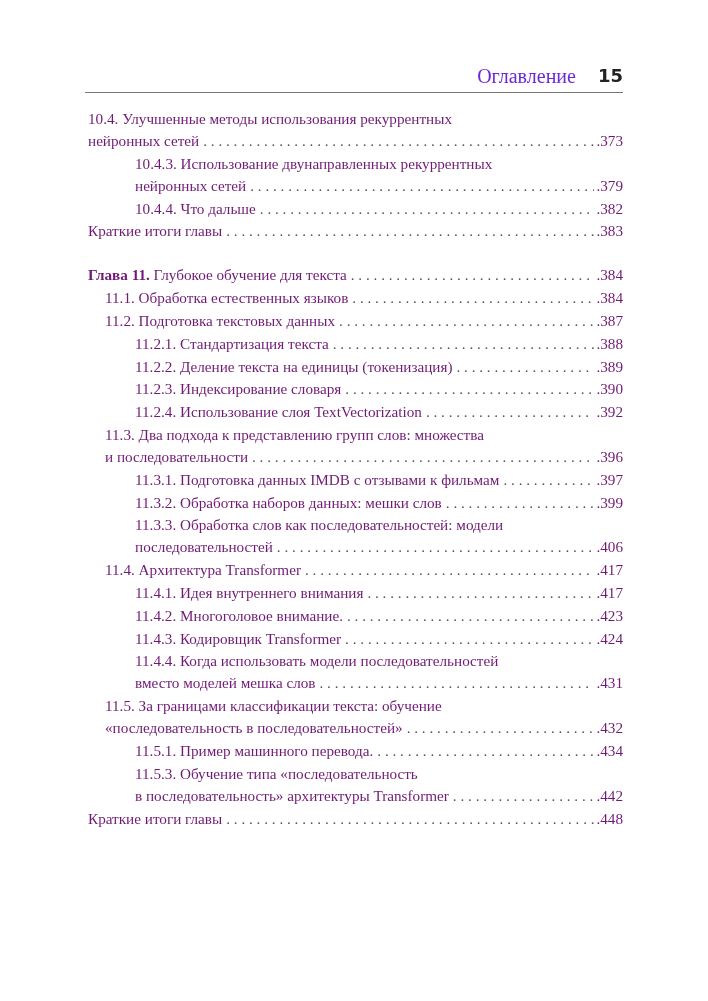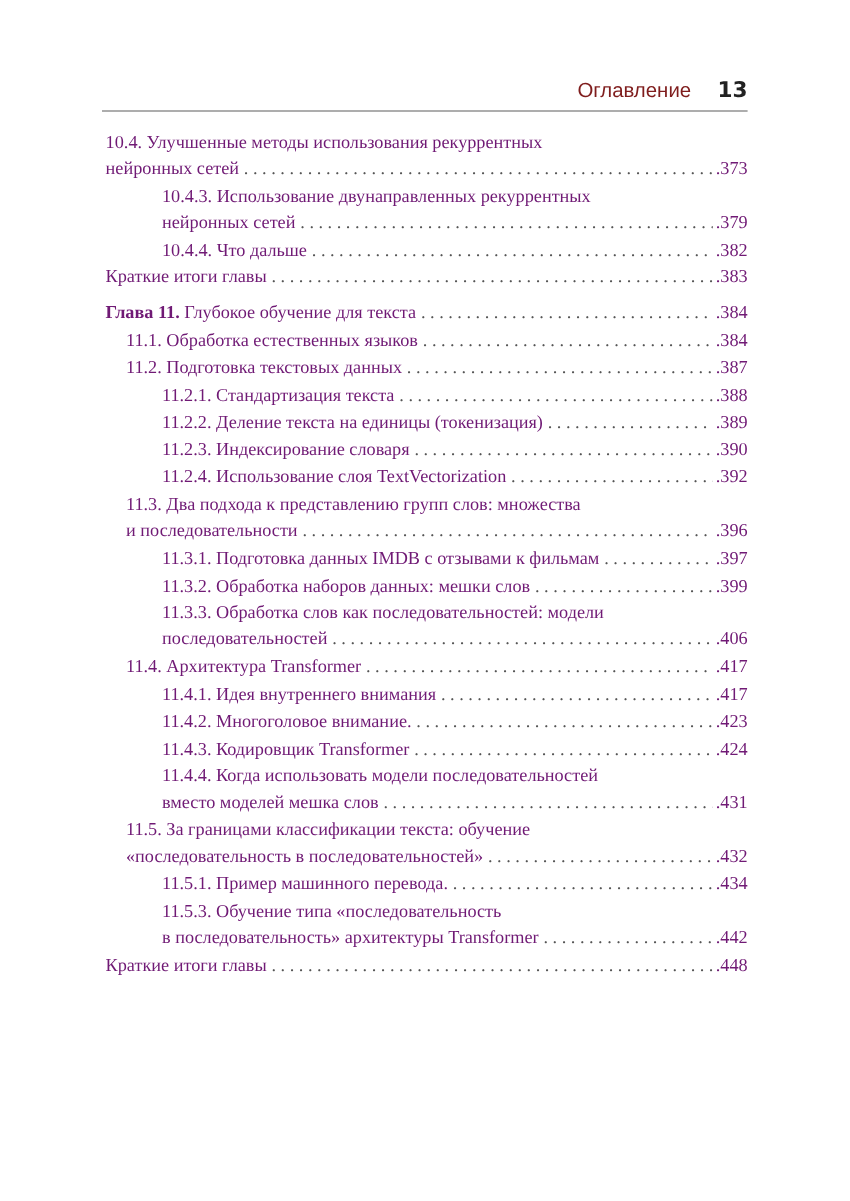--- a/index.html
+++ b/index.html
@@ -2,53 +2,53 @@
 <html><head>
 <meta charset="utf-8">
 <style>
   html, body { margin: 0; padding: 0; background: #ffffff; }
   body { width: 708px; height: 1001px; position: relative; overflow: hidden; color: #2a2a2a; }
   .header {
     position: absolute; left: 85px; top: 62px; width: 538px; height: 24px;
     display: flex; justify-content: flex-end; align-items: flex-end; gap: 22px;
   }
   .header .section {
-    font-family: Liberation Sans, sans-serif; font-size: 17px; color: #7f1d1d; line-height: 20px;
+    font-family: Liberation Serif, serif; font-size: 20px; color: #6d28d9; line-height: 20px;
   }
   .header .pageno {
     font-family: "DejaVu Sans", sans-serif; font-size: 18px; font-weight: bold; color: #222; line-height: 20px;
   }
   .rule { position: absolute; left: 85px; top: 92px; width: 538px; height: 1px; background: #777; }
 
   .toc { position: absolute; left: 88px; top: 108px; width: 535px; font-family: "Liberation Serif", serif; font-size: 15.2px; line-height: 22px; color: #701a75; }
   .entry { position: relative; margin-bottom: 0.8px; }
   .entry.l0 { padding-left: 0; }
   .entry.l1 { padding-left: 17px; }
   .entry.l2 { padding-left: 47px; }
-  .entry.gap { margin-top: 8px; }
+  .entry.gap { margin-top: 22px; }
   .entry .first { display: block; white-space: nowrap; }
   .entry .last { display: flex; align-items: flex-end; white-space: nowrap; }
   .entry .last .txt { flex: 0 0 auto; }
   .entry .last .dots {
     flex: 1 1 auto; overflow: hidden; margin: 0 2px 0 4px;
     letter-spacing: 4.6px; color: #555; white-space: nowrap;
   }
   .entry .last .dots::before {
     content: ". . . . . . . . . . . . . . . . . . . . . . . . . . . . . . . . . . . . . . . . . . . . . . . . . . . . . . . . . . . . . . . . . .";
     letter-spacing: 0;
   }
   .entry .last .pg { flex: 0 0 auto; }
   .bold { font-weight: bold; }
 </style>
 </head>
 <body>
 
 <div class="header">
   <span class="section">Оглавление</span>
-  <span class="pageno">13</span>
+  <span class="pageno">15</span>
 </div>
 <div class="rule"></div>
 
 <div class="toc">
 
   <div class="entry l0">
     <span class="first">10.4. Улучшенные методы использования рекуррентных</span>
     <div class="last">
         <span class="txt">нейронных сетей</span>
         <span class="dots"></span>

